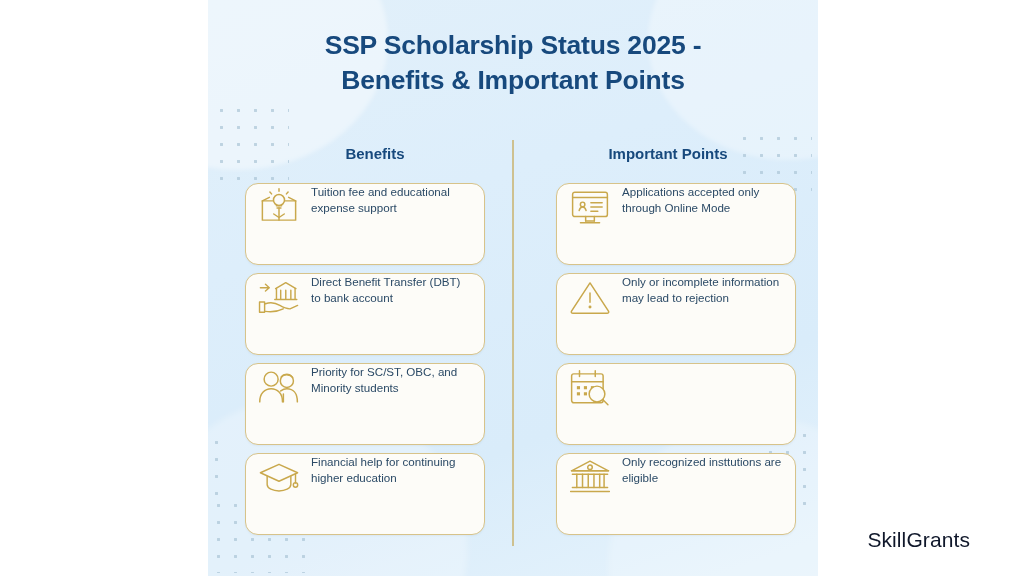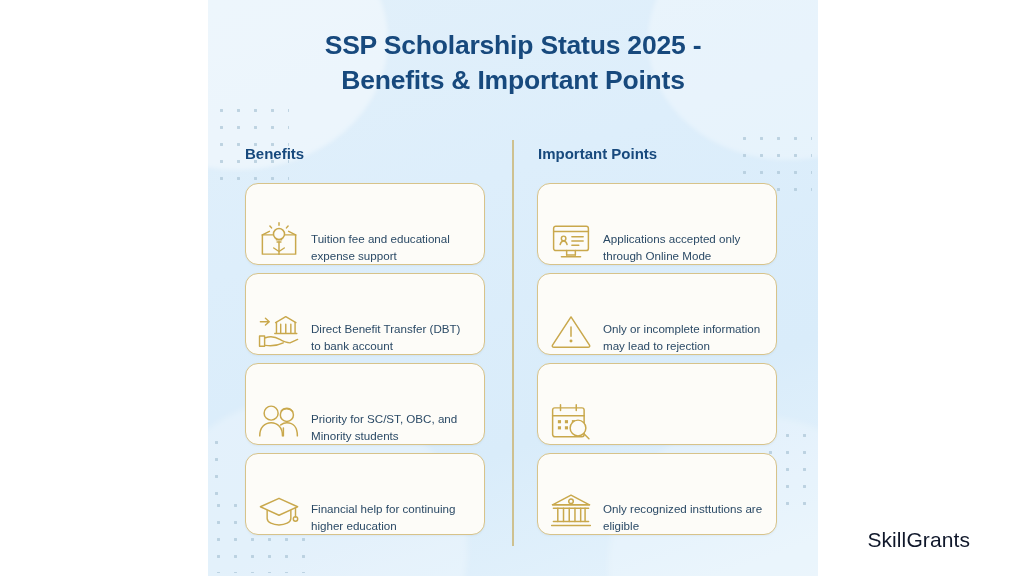--- a/index.html
+++ b/index.html
@@ -102,20 +102,21 @@
     letter-spacing: -0.2px;
   }
 
   
   .col-head {
     position: absolute;
     top: 145px;
     color: #17497d;
     font-size: 15px;
     font-weight: bold;
+    text-align: center;
   }
   .col-head-left  { left: 37px;  width: 260px; }
   .col-head-right { left: 330px; width: 260px; }
 
   
   .divider {
     position: absolute;
     left: 304px;
     top: 140px;
     width: 1.6px;
@@ -127,30 +128,30 @@
   
   .col {
     position: absolute;
     top: 183px;
     width: 240px;
     display: flex;
     flex-direction: column;
     gap: 8px;
   }
   .col-left  { left: 37px; }
-  .col-right { left: 329px; }
+  .col-right { left: 348px; }
 
   .card {
     box-sizing: border-box;
     height: 82px;
     background: #fdfcf8;
     border: 1.3px solid #d7c38a;
     border-radius: 13px;
     display: flex;
-    align-items: flex-end;
+    align-items: flex-start;
     padding: 0 11px 0 10px;
     gap: 9px;
     box-shadow: 0 1px 2px rgba(90,110,130,0.07);
   }
   .card-icon {
     flex: 0 0 auto;
     width: 46px;
     height: 46px;
     display: flex;
     align-items: center;

